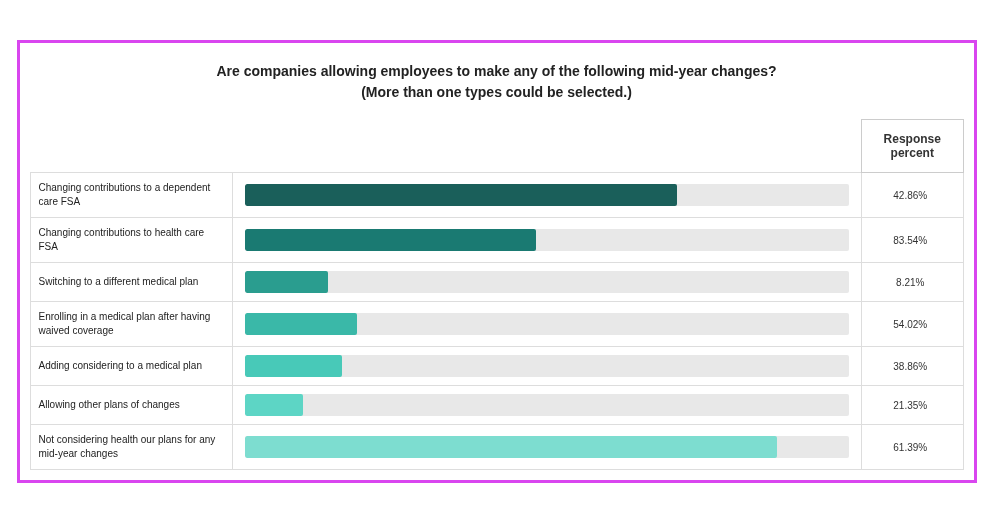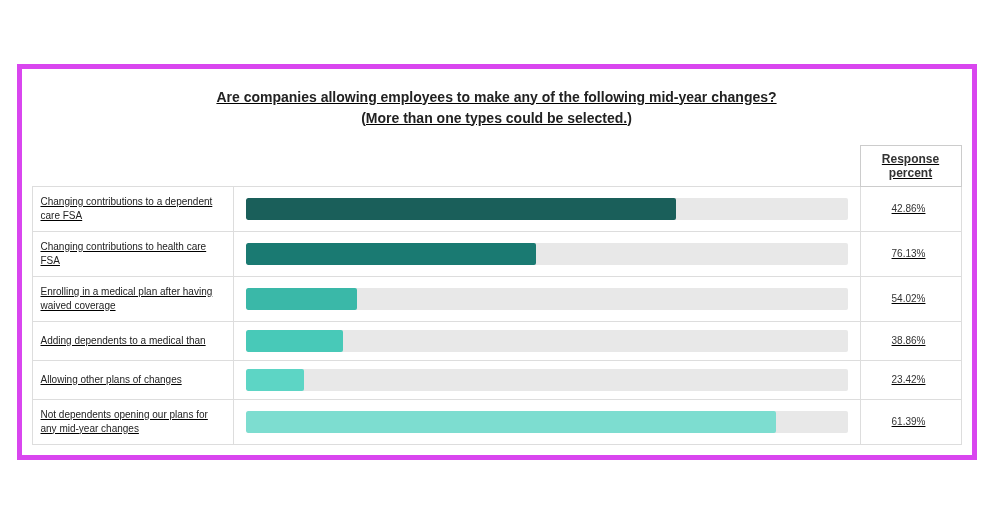--- a/index.html
+++ b/index.html
@@ -8,40 +8,39 @@
       font-size: 13px;
       background: #fff;
       width: 993px;
       min-height: 523px;
       display: flex;
       align-items: center;
       justify-content: center;
     }
     .chart-container {
       width: 960px;
-      border: 5px solid #d946ef;
+      border: 3px solid #d946ef;
       background: #fff;
       padding: 18px 10px 10px 10px;
-      text-decoration: underline;
     }
     .chart-title {
       text-align: center;
       font-size: 14px;
       font-weight: bold;
       margin-bottom: 16px;
       line-height: 1.5;
       color: #222;
     }
     table {
       width: 100%;
       border-collapse: collapse;
     }
     thead th {
       border: 1px solid #ccc;
-      padding: 6px 8px;
+      padding: 12px 8px;
       font-size: 12px;
       font-weight: bold;
       text-align: center;
       color: #333;
       background: #fff;
     }
     thead th.label-col {
       border: none;
       background: transparent;
     }
@@ -126,51 +125,60 @@
           </td>
           <td class="pct-col">42.86%</td>
         </tr>
         <tr>
           <td class="label-col">Changing contributions to health care FSA</td>
           <td class="bar-col">
             <div class="bar-track">
               <span class="bar-fill" style="width: 48.2167%; background-color: rgb(26, 122, 114);"></span>
             </div>
           </td>
-          <td class="pct-col">76.13%</td>
+          <td class="pct-col">83.54%</td>
+        </tr>
+        <tr>
+          <td class="label-col">Switching to a different medical plan</td>
+          <td class="bar-col">
+            <div class="bar-track">
+              <span class="bar-fill" style="width: 13.6833%; background-color: rgb(42, 157, 143);"></span>
+            </div>
+          </td>
+          <td class="pct-col">8.21%</td>
         </tr>
         <tr>
           <td class="label-col">Enrolling in a medical plan after having waived coverage</td>
           <td class="bar-col">
             <div class="bar-track">
               <span class="bar-fill" style="width: 18.45%; background-color: rgb(58, 184, 168);"></span>
             </div>
           </td>
           <td class="pct-col">54.02%</td>
         </tr>
         <tr>
-          <td class="label-col">Adding dependents to a medical than</td>
+          <td class="label-col">Adding considering to a medical plan</td>
           <td class="bar-col">
             <div class="bar-track">
               <span class="bar-fill" style="width: 16.0667%; background-color: rgb(72, 201, 184);"></span>
             </div>
           </td>
           <td class="pct-col">38.86%</td>
         </tr>
         <tr>
           <td class="label-col">Allowing other plans of changes</td>
           <td class="bar-col">
             <div class="bar-track">
               <span class="bar-fill" style="width: 9.51667%; background-color: rgb(93, 213, 197);"></span>
             </div>
           </td>
-          <td class="pct-col">23.42%</td>
+          <td class="pct-col">21.35%</td>
         </tr>
         <tr>
-          <td class="label-col">Not dependents opening our plans for any mid-year changes</td>
+          <td class="label-col">Not considering health our plans for any mid-year changes</td>
           <td class="bar-col">
             <div class="bar-track">
               <span class="bar-fill" style="width: 88.1%; background-color: rgb(125, 221, 208);"></span>
             </div>
           </td>
           <td class="pct-col">61.39%</td>
         </tr>
       </tbody>
   </table>
 </div>

